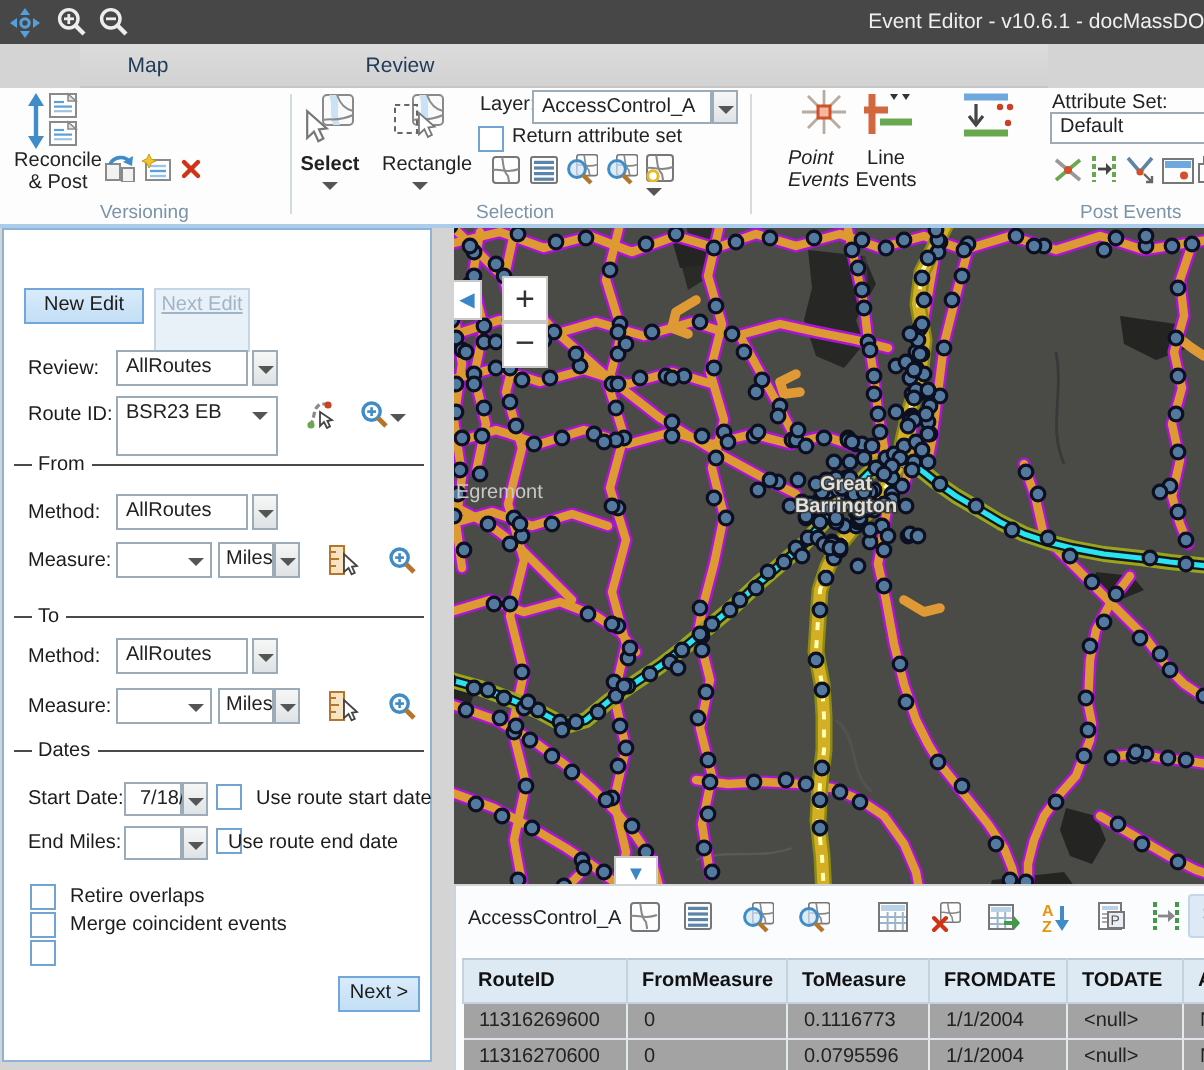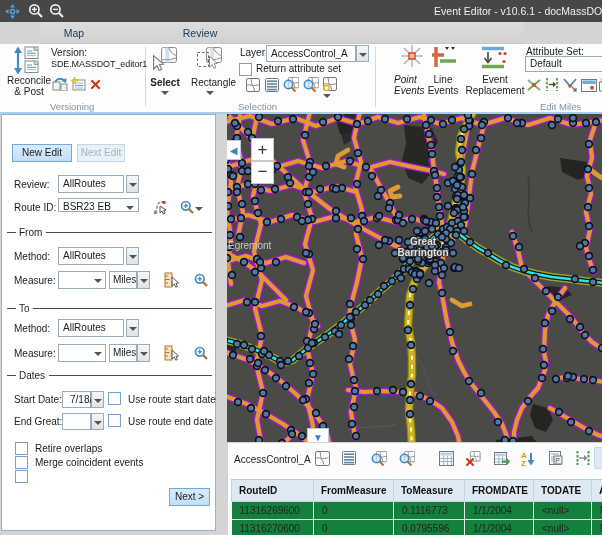--- a/index.html
+++ b/index.html
@@ -32,21 +32,21 @@
 .btn.dis { background:#e9f1f8; border:1px solid #c3d6e8; color:#9fb4c6; }
 
 #map { position:absolute; left:227px; top:114px; width:375px; height:328px; overflow:hidden; background:#4a4a47; }
 .mctrl { position:absolute; background:#fff; border:1px solid #c9c9c9; text-align:center; }
 
 #btm { position:absolute; left:227px; top:443px; width:375px; height:92px; background:#fbfcfd; border-left:1px solid #c9d4de; }
 #btoolbar { position:absolute; left:0; top:0; width:375px; height:32px; background:#fbfcfd; }
 #btoolbar .lbl { position:absolute; left:6px; top:11px; font-size:10px; color:#222; }
 table.grid { position:absolute; left:3px; top:36px; border-collapse:collapse; table-layout:fixed; width:378px; font-size:10px; }
 table.grid th { background:#dde9f3; border:1px solid #c5d3e0; border-top:1px solid #b9c9d8; font-weight:bold; text-align:left; padding:0 0 0 7px; color:#111; height:22px; }
-table.grid td { background:#15803d; border-right:1px solid #e4e9ee; border-bottom:1px solid #dfe5ea; padding:0 0 0 8px; color:#222; height:18px; }
+table.grid td { background:#a3a3a3; border-right:1px solid #e4e9ee; border-bottom:1px solid #dfe5ea; padding:0 0 0 8px; color:#222; height:18px; }
 .icon { position:absolute; }
 </style></head><body>
 
 <div id="topbar">
     <svg class="icon" width="15" height="15" style="left:5px;top:4px" viewBox="0 0 15 15">
       <g fill="#54a0dc">
         <path d="M7.5,0 L10,3.5 L5,3.5 Z"></path>
         <path d="M7.5,15 L10,11.5 L5,11.5 Z"></path>
         <path d="M0,7.5 L3.5,5 L3.5,10 Z"></path>
         <path d="M15,7.5 L11.5,5 L11.5,10 Z"></path>
@@ -68,21 +68,21 @@
   </div>
 <div id="tabs">
     <div class="tab" style="left:12px;width:44px;">Map</div>
     <div class="tab" style="left:136px;width:48px;">Review</div>
   </div>
 <div id="ribbon">
     <div class="secdiv" style="left:145px"></div>
     <div class="secdiv" style="left:375px"></div>
     <div class="seclbl" style="left:50px">Versioning</div>
     <div class="seclbl" style="left:238px">Selection</div>
-    <div class="seclbl" style="left:540px">Edit Miles</div>
+    <div class="seclbl" style="left:540px">Post Events</div>
     <svg class="icon" width="28" height="29" style="left:13px;top:2px" viewBox="0 0 28 29">
       <g stroke="#3f8cc8" stroke-width="2.2" fill="#3f8cc8">
         <line x1="5" y1="5" x2="5" y2="24"></line>
         <path d="M5,0.5 L9,7 L1,7 Z" stroke="none"></path>
         <path d="M5,28.5 L9,22 L1,22 Z" stroke="none"></path>
       </g>
       <g transform="translate(12,1)">
         <g>
           <rect x="0" y="0" width="13" height="11.5" fill="#fff" stroke="#8a8a8a"></rect>
           <path d="M9,0 L13,3.5 L9,3.5 Z" fill="#dce6ef" stroke="#8a8a8a" stroke-width="0.8"></path>
@@ -95,21 +95,20 @@
         <g>
           <rect x="0" y="0" width="13" height="11.5" fill="#fff" stroke="#8a8a8a"></rect>
           <path d="M9,0 L13,3.5 L9,3.5 Z" fill="#dce6ef" stroke="#8a8a8a" stroke-width="0.8"></path>
           <line x1="2" y1="4" x2="7" y2="4" stroke="#5b9fd8" stroke-width="1.1"></line>
           <line x1="2" y1="6.3" x2="11" y2="6.3" stroke="#5b9fd8" stroke-width="1.1"></line>
           <line x1="2" y1="8.6" x2="11" y2="8.6" stroke="#9cc3e4" stroke-width="1.1"></line>
         </g>
       </g>
     </svg>
     <div class="rtext" style="left:4px;top:31px;width:50px;text-align:center;">Reconcile<br>&amp; Post</div>
-    <div class="rtext" style="left:51px;top:3px;">Version:<br><span style="font-size:9px;letter-spacing:-0.1px;">SDE.MASSDOT_editor1</span></div>
     <svg class="icon" width="16" height="14" style="left:52px;top:33px" viewBox="0 0 16 14">
       <rect x="1" y="5" width="7" height="8" fill="#f2f2f2" stroke="#8a8a8a"></rect>
       <rect x="9" y="7" width="6" height="7" fill="#f2f2f2" stroke="#8a8a8a"></rect>
       <path d="M3,5 A6,6 0 0 1 13,4" stroke="#3f8cc8" stroke-width="1.8" fill="none"></path>
       <path d="M14.5,1 L14,6 L9.5,4 Z" fill="#3f8cc8"></path>
     </svg>
     <svg class="icon" width="16" height="14" style="left:70px;top:33px" viewBox="0 0 16 14">
       <rect x="3" y="3" width="12" height="10" fill="#fff" stroke="#8a8a8a"></rect>
       <line x1="5" y1="6" x2="13" y2="6" stroke="#9cc3e4" stroke-width="1.2"></line>
       <line x1="5" y1="8.5" x2="13" y2="8.5" stroke="#5b9fd8" stroke-width="1.2"></line>
@@ -215,21 +214,20 @@
       <circle cx="25" cy="8.5" r="1.6" fill="#cc4125"></circle>
       <g stroke="#444" stroke-width="1.6">
         <line x1="8" y1="7" x2="8" y2="16"></line>
         <path d="M4.5,13 L8,17.5 L11.5,13" fill="none"></path>
       </g>
       <line x1="2" y1="21.5" x2="24" y2="21.5" stroke="#6aa84f" stroke-width="3.5"></line>
       <circle cx="24" cy="16.5" r="1.6" fill="#cc4125"></circle>
     </svg>
     <div class="rtext" style="left:394px;top:30px;width:36px;text-align:left;font-style:italic;">Point<br>Events</div>
     <div class="rtext" style="left:425px;top:30px;width:36px;text-align:center;">Line<br>Events</div>
-    <div class="rtext" style="left:465px;top:30px;width:60px;text-align:center;">Event<br>Replacement</div>
     <div class="rtext" style="left:526px;top:2px;">Attribute Set:</div>
     <div class="box" style="left:525px;top:12px;width:80px;height:16px;line-height:14px;padding-left:4px;">Default</div>
     <svg class="icon" width="14" height="12" style="left:527px;top:35px" viewBox="0 0 14 12">
       <line x1="1" y1="11" x2="13" y2="1" stroke="#6aa84f" stroke-width="1.8"></line>
       <line x1="1" y1="1" x2="13" y2="11" stroke="#999" stroke-width="1.8"></line>
       <circle cx="7" cy="6" r="2" fill="#d2502a"></circle>
     </svg>
     <svg class="icon" width="14" height="13" style="left:545px;top:34px" viewBox="0 0 14 13">
       <g stroke="#6aa84f" stroke-width="2" stroke-dasharray="2.5,1.5">
         <line x1="2" y1="0" x2="2" y2="13"></line>
@@ -249,26 +247,26 @@
       <circle cx="11" cy="8.8" r="2" fill="#d2502a"></circle>
     </svg>
     <svg class="icon" width="16" height="14" style="left:599px;top:34px" viewBox="0 0 16 14">
       <rect x="3" y="0.5" width="12" height="9" fill="#eef4f9" stroke="#777"></rect>
       <rect x="0.5" y="4" width="12" height="9" fill="#fdfdfd" stroke="#777"></rect>
       <rect x="5" y="6.5" width="5" height="4.5" fill="#b9d2e8" stroke="#777"></rect>
     </svg>
   </div>
 <div id="panel">
     <div class="btn" style="left:10px;top:29px;width:60px;height:18px;line-height:16px;">New Edit</div>
-    <div class="btn dis" style="left:75px;top:29px;width:48px;height:18px;line-height:16px;">Next Edit</div>
+    <div class="btn dis" style="left:75px;top:29px;width:48px;height:32px;line-height:16px;text-decoration:underline;">Next Edit</div>
     <div class="plbl" style="left:12px;top:64px;">Review:</div>
     <div class="box" style="left:56px;top:60px;width:66px;height:18px;line-height:16px;padding-left:4px;">AllRoutes</div>
     <div class="abtn" style="left:124px;top:60px;width:13px;height:18px;"></div>
     <div class="plbl" style="left:12px;top:87px;">Route ID:</div>
-    <div class="box" style="left:56px;top:83px;width:81px;height:14px;line-height:16px;padding-left:4px;">BSR23 EB</div>
+    <div class="box" style="left:56px;top:83px;width:81px;height:30px;line-height:16px;padding-left:4px;">BSR23 EB</div>
     <div class="darr" style="left:123px;top:87px;"></div>
     <svg class="icon" width="15" height="15" style="left:151px;top:85px" viewBox="0 0 15 15">
       <path d="M2,13 C5,8 3,5 7,2 L11,2" stroke="#8a8a8a" stroke-width="1.6" fill="none" stroke-dasharray="3,1.5"></path>
       <circle cx="2.5" cy="12.5" r="1.8" fill="#6aa84f"></circle>
       <circle cx="11" cy="2.5" r="1.8" fill="#cc4125"></circle>
       <path d="M7,6 L7,13 L9,11 L10.5,14 L12,13.2 L10.7,10.5 L13,10 Z" fill="#fff" stroke="#444" stroke-width="0.9"></path>
     </svg>
     <svg class="icon" width="14" height="14" style="left:178px;top:85px" viewBox="0 0 14 14">
       <circle cx="5.8" cy="5.8" r="4.3" fill="none" stroke="#3f8cc8" stroke-width="1.7"></circle>
       <line x1="9" y1="9" x2="13" y2="13" stroke="#b5762b" stroke-width="2.4"></line>
@@ -329,25 +327,25 @@
       <line x1="5.8" y1="3.6" x2="5.8" y2="8" stroke="#3f8cc8" stroke-width="1.3"></line>
     </svg>
     <div class="sep" style="left:5px;top:260px;width:9px;"></div>
     <div class="plbl" style="left:17px;top:255px;">Dates</div>
     <div class="sep" style="left:47px;top:260px;width:163px;"></div>
     <div class="plbl" style="left:12px;top:279px;">Start Date:</div>
     <div class="box" style="left:60px;top:276px;width:29px;height:17px;line-height:15px;padding-left:7px;">7/18/</div>
     <div class="abtn" style="left:89px;top:276px;width:13px;height:17px;"></div>
     <div class="cb" style="left:106px;top:277px;"></div>
     <div class="plbl" style="left:126px;top:279px;">Use route start date</div>
-    <div class="plbl" style="left:12px;top:301px;">End Great:</div>
+    <div class="plbl" style="left:12px;top:301px;">End Miles:</div>
     <div class="box" style="left:60px;top:298px;width:29px;height:17px;"></div>
     <div class="abtn" style="left:89px;top:298px;width:13px;height:17px;"></div>
     <div class="cb" style="left:106px;top:299px;"></div>
-    <div class="plbl" style="left:126px;top:301px;text-align:right;">Use route end date</div>
+    <div class="plbl" style="left:112px;top:301px;text-align:right;">Use route end date</div>
     <div class="cb" style="left:13px;top:327px;"></div>
     <div class="plbl" style="left:33px;top:328px;">Retire overlaps</div>
     <div class="cb" style="left:13px;top:341px;"></div>
     <div class="plbl" style="left:33px;top:342px;">Merge coincident events</div>
     <div class="cb" style="left:13px;top:355px;"></div>
     <div class="btn" style="left:167px;top:373px;width:41px;height:18px;line-height:16px;">Next &gt;</div>
   </div>
 <div id="map">
     <svg width="375" height="328" viewBox="227 114 375 328" style="display:block">
 <rect x="227" y="114" width="375" height="328" fill="#4a4a47"></rect>

